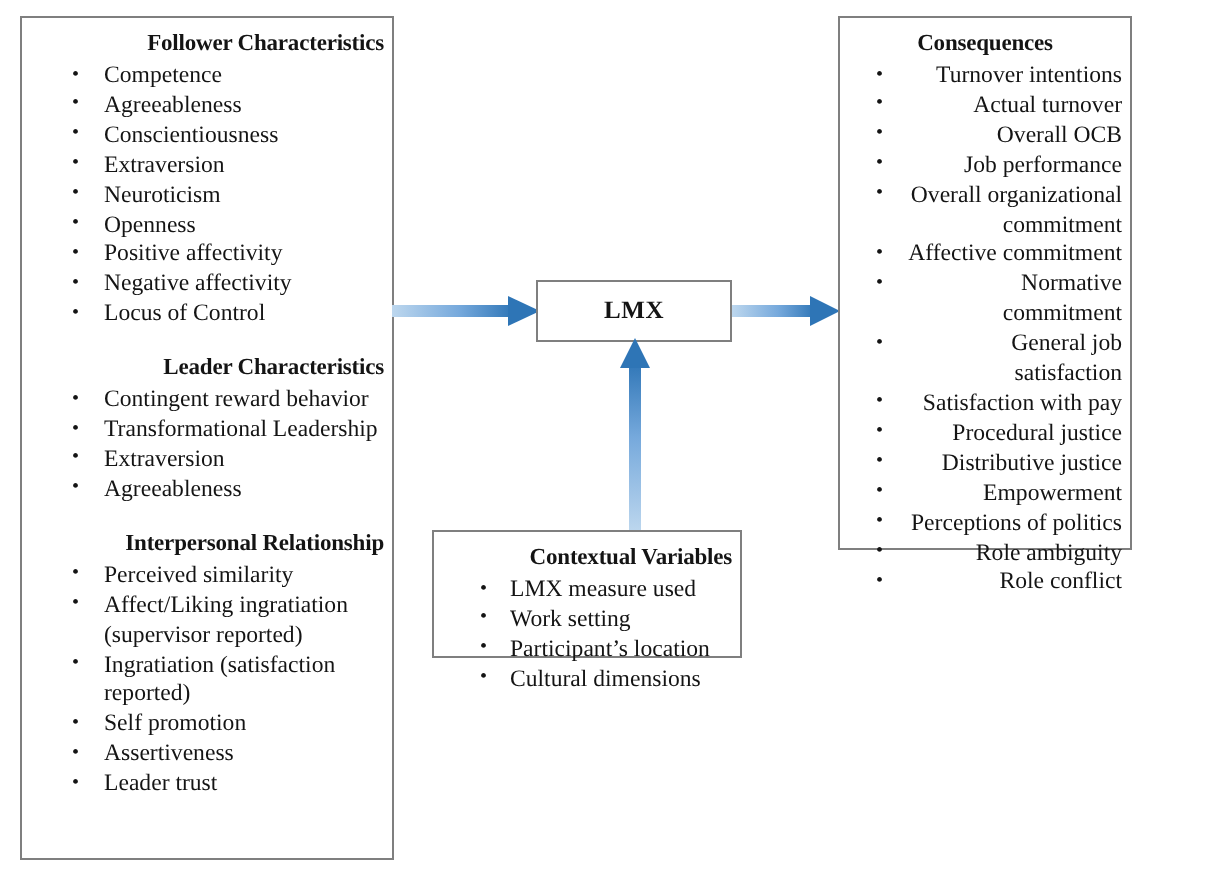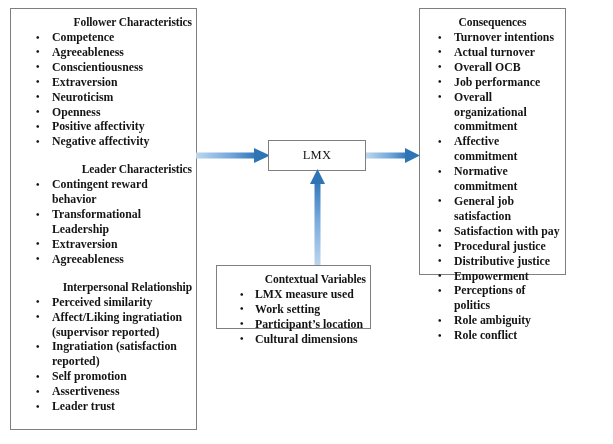--- a/index.html
+++ b/index.html
@@ -76,56 +76,56 @@
   }
   .group-heading.centered {
     text-align: center;
     margin-left: 0;
   }
 
   ul.bullets {
     list-style: none;
     margin: 0 0 0 0;
     padding: 0;
-    font-weight: bold;
   }
   ul.bullets li {
     position: relative;
     font-size: 11.8px;
     line-height: 14.9px;
     padding-left: 35px;
     margin: 0;
   }
   ul.bullets li::before {
     content: "\2022";
     position: absolute;
     left: 19px;
     top: -0.5px;
     font-size: 10px;
     line-height: 15.4px;
   }
   #consequences-box ul.bullets li {
     padding-left: 30px;
+    text-align: right;
   }
   #consequences-box ul.bullets li::before {
     left: 14px;
   }
   #contextual-box ul.bullets li {
     padding-left: 32px;
   }
   #contextual-box ul.bullets li::before {
     left: 17px;
   }
 
   .group-spacer {
     height: 13px;
   }
 
   #lmx-label {
-    font-weight: normal;
+    font-weight: bold;
     font-size: 12.5px;
     letter-spacing: 0.3px;
   }
 
   
   .arrow {
     position: absolute;
   }
   .arrow svg { display: block; }
 </style>
@@ -140,20 +140,21 @@
       <div class="group-heading">Follower Characteristics</div>
       <ul class="bullets">
         <li>Competence</li>
         <li>Agreeableness</li>
         <li>Conscientiousness</li>
         <li>Extraversion</li>
         <li>Neuroticism</li>
         <li>Openness</li>
         <li>Positive affectivity</li>
         <li>Negative affectivity</li>
+        <li>Locus of Control</li>
       </ul>
     </div>
 
     <div class="group-spacer"></div>
 
     <div class="group">
       <div class="group-heading">Leader Characteristics</div>
       <ul class="bullets">
         <li>Contingent reward behavior</li>
         <li>Transformational Leadership</li>

